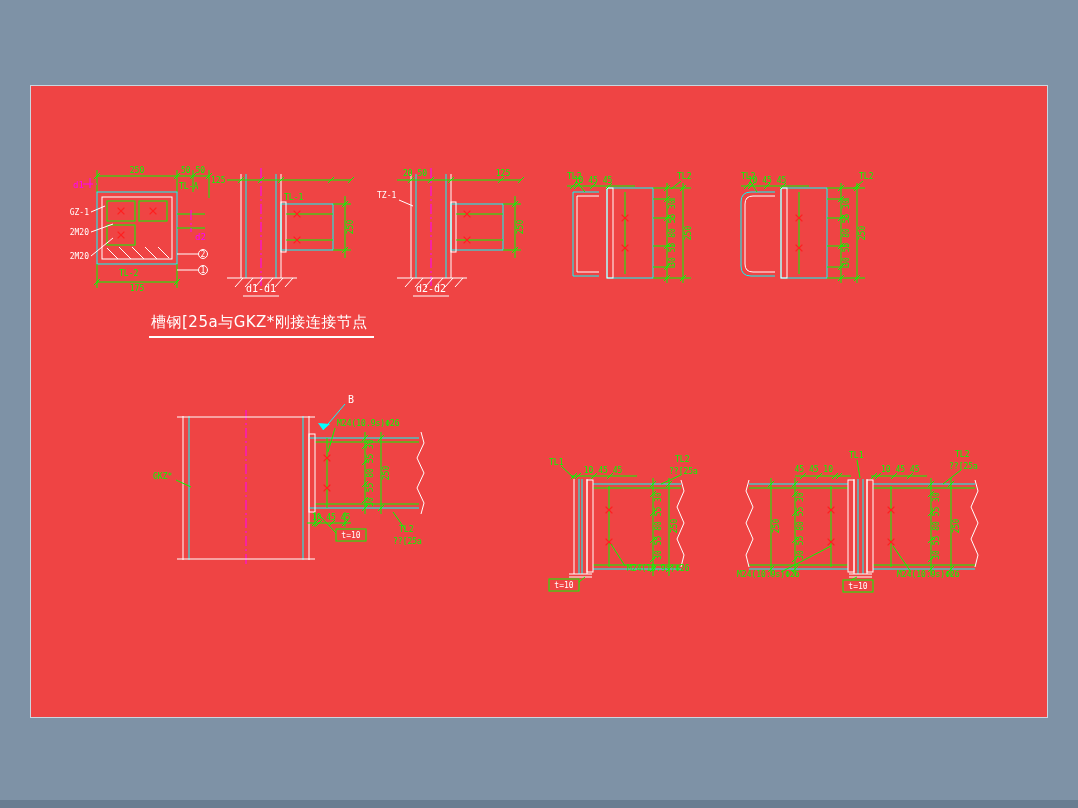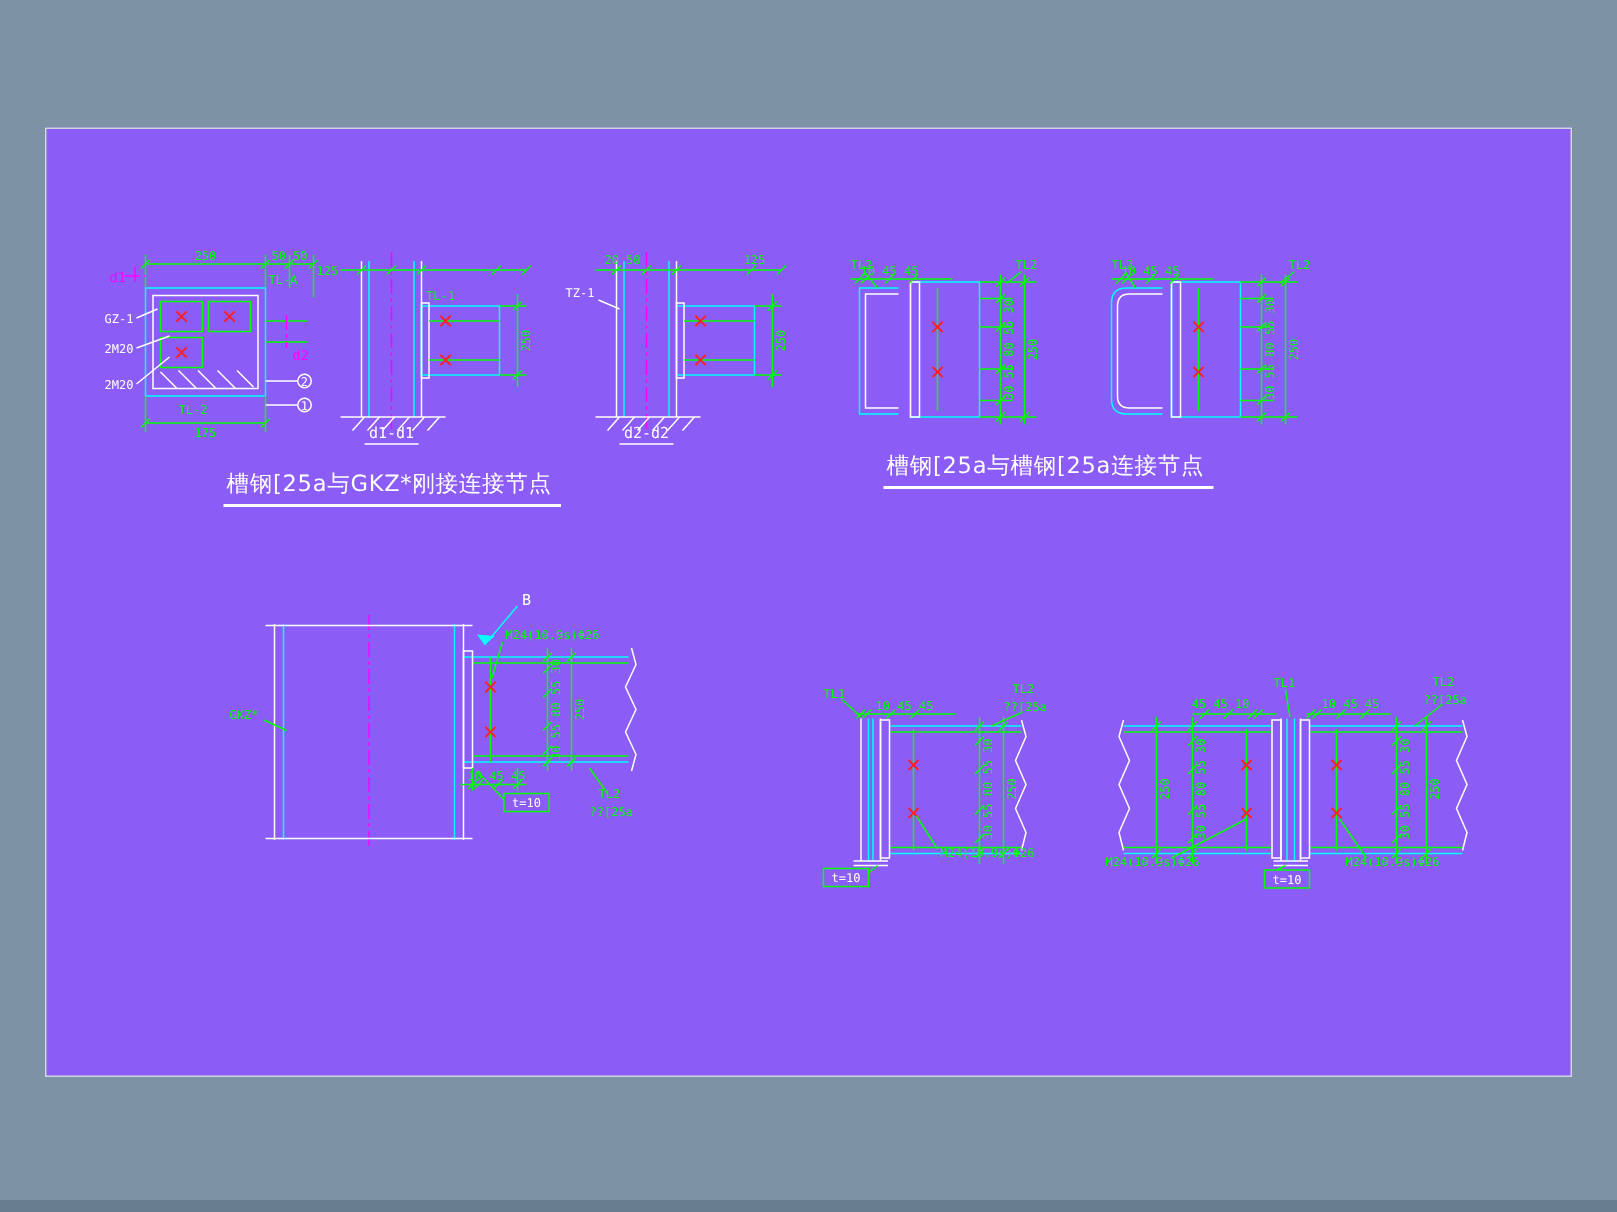--- a/index.html
+++ b/index.html
@@ -1,20 +1,20 @@
 <!DOCTYPE html>
 <html><head>
 <meta charset="utf-8">
 <style>
   *{box-sizing:border-box}
   html,body{margin:0;padding:0}
   body{background:#7e92a6;font-family:"Liberation Sans",sans-serif}
   .page{position:relative;width:1078px;height:808px;background:#7e92a6;overflow:hidden}
   .bottom-strip{position:absolute;left:0;bottom:0;width:100%;height:8px;background:#697d91}
-  .canvas{position:absolute;left:30px;top:85px;width:1018px;height:633px;background:#8b5cf6;border:1px solid #ccd6df}
+  .canvas{position:absolute;left:30px;top:85px;width:1018px;height:633px;background:#ef4444;border:1px solid #ccd6df}
   .canvas svg{position:absolute;left:0;top:0}
   .cy,.gr,.wh,.mg{fill:none;stroke-width:1}
   .cy{stroke:#00ffff}
   .gr{stroke:#00ff00}
   .wh{stroke:#ffffff}
   .mg{stroke:#ff00ff;stroke-dasharray:10 3 2 3}
   .cyf{fill:#00ffff;stroke:none}
   .lbl{font-family:"DejaVu Sans Mono","Liberation Mono",monospace}
   .lbl.g{fill:#00ff00;font-size:8px}
   .lbl.w{fill:#ffffff;font-size:8px}
@@ -402,17 +402,16 @@
           <text x="772" y="440" class="lbl g" text-anchor="middle" transform="rotate(-90 772 440)">30 55 80 55 30</text>
           <text x="908" y="440" class="lbl g" text-anchor="middle" transform="rotate(-90 908 440)">30 55 80 55 30</text>
           <text x="928" y="440" class="lbl g" text-anchor="middle" transform="rotate(-90 928 440)">250</text>
           <text x="706" y="491" class="lbl g" text-anchor="start">M24(10.9s)Φ26</text>
           <text x="866" y="491" class="lbl g" text-anchor="start">M24(10.9s)Φ26</text>
           <text x="827" y="503" class="lbl w" text-anchor="middle">t=10</text>
         </g>
     </svg>
 
     <div class="dtitle" style="left:118px;top:227px">槽钢[25a与GKZ*刚接连接节点</div>
-    <div class="dtitle" style="left:558px;top:215px">槽钢[25a与槽钢[25a连接节点</div>
   </div>
 
   <div class="bottom-strip"></div>
 </div>
 
 </body></html>

